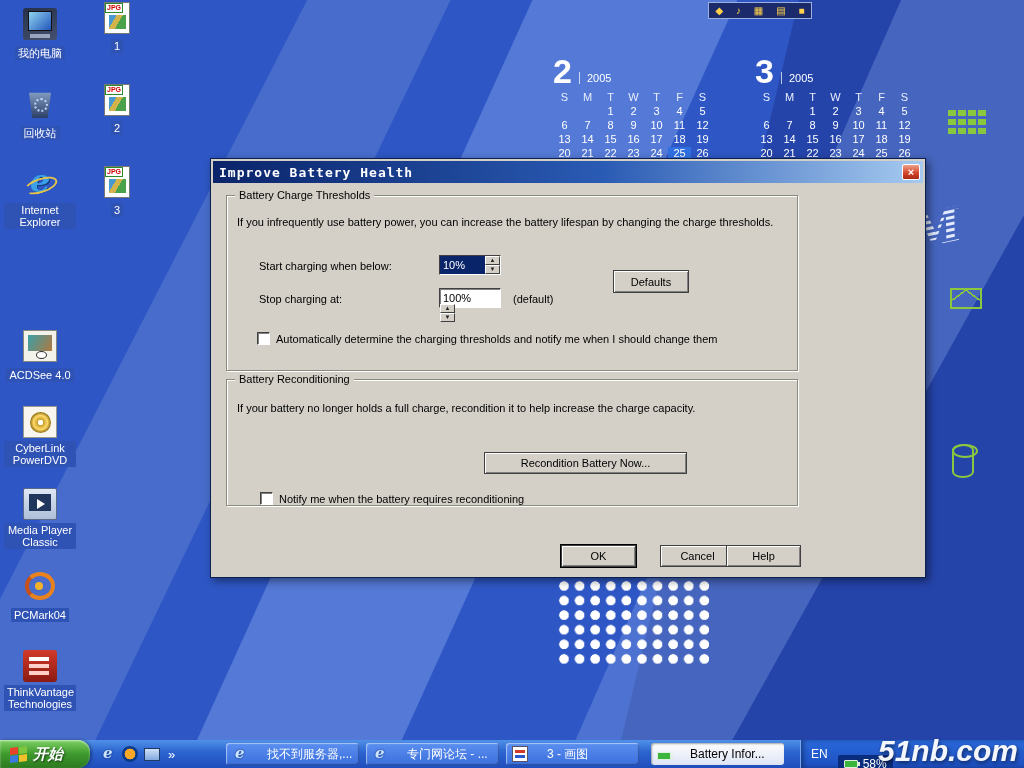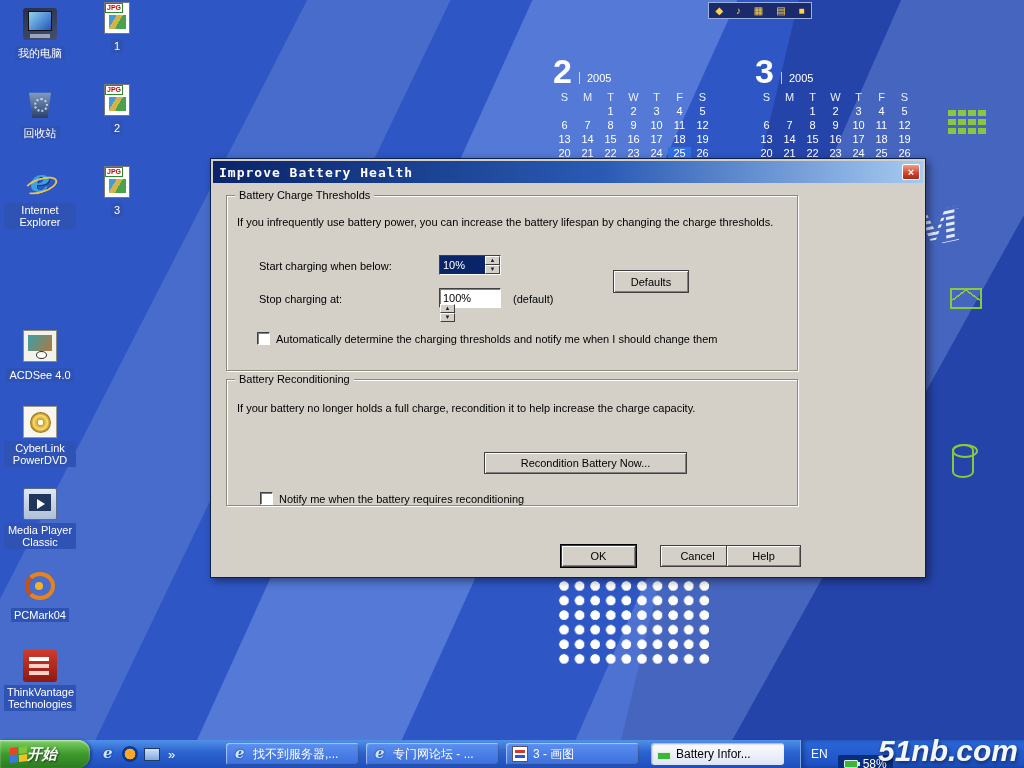--- a/index.html
+++ b/index.html
@@ -161,21 +161,21 @@
   .cb1 { left:30px; top:136px; }
   .cb2 { left:33px; top:112px; }
   .cb { width:13px; height:13px; background:#fff; border:1px solid #404040; border-right-color:#fff;
     border-bottom-color:#fff; box-shadow:inset 1px 1px 0 #808080; flex:0 0 auto; }
 
   
   .taskbar { position:absolute; left:0; top:740px; width:1024px; height:28px;
     background:linear-gradient(#4f91e8,#2b63cf 45%,#1f4dbc); z-index:50; }
   .start-btn { position:absolute; left:0; top:0; height:28px; width:90px;
     background:linear-gradient(#7ed163,#3e9a2e 50%,#2c7a1f); border-radius:0 12px 12px 0;
-    display:flex; align-items:center; padding:0 10px; color:#fff;
+    display:flex; align-items:center; gap:6px; padding:0 10px; color:#fff;
     font:bold italic 15px "Liberation Sans", sans-serif; text-shadow:1px 1px 2px rgba(0,0,0,.55);
     box-shadow:inset 0 1px 2px rgba(255,255,255,.6), 2px 0 3px rgba(0,0,0,.3); cursor:default; }
   .win-flag { width:17px; height:15px; position:relative; flex:0 0 auto; transform:skewY(-6deg); }
   .win-flag span { position:absolute; width:8px; height:7px; }
   .wf-r { left:0; top:0; background:#e8442a; } .wf-g { left:9px; top:0; background:#7ec63e; }
   .wf-b { left:0; top:8px; background:#3a7ae0; } .wf-y { left:9px; top:8px; background:#f2c12a; }
 
   .quick-launch { position:absolute; left:96px; top:0; height:28px; width:125px; display:flex;
     align-items:center; gap:6px; padding:0 4px; }
   .ql-chevron { color:#fff; font-size:13px; margin-left:2px; cursor:default; }
@@ -186,21 +186,21 @@
   .ti-media { border-radius:50%; background:radial-gradient(circle at 50% 50%, #ffa726 45%, #0b3a8a 50%); }
   .ti-desktop { background:linear-gradient(#cfe0f8,#7fa8e0); border:1px solid #203a66; margin-top:1px; height:13px; }
   .ti-paint { background:#fff; border:1px solid #556; }
   .ti-paint::before { content:""; position:absolute; left:2px; top:3px; width:10px; height:3px; background:#d23a2a; box-shadow:0 5px 0 #2a5ad2; }
   .ti-battery { width:14px; height:8px; margin-top:4px; background:#3bb53b; border:1px solid #e0f0e0; border-radius:1px; }
   .ti-battery::after { content:""; position:absolute; right:-3px; top:2px; width:2px; height:4px; background:#e0f0e0; }
 
   .task-btn { position:absolute; top:3px; height:22px; width:133px; border-radius:3px;
     background:linear-gradient(#5c8ff0,#3b6fdc); color:#fff; font:12px "Liberation Sans", sans-serif;
     box-shadow:inset 1px 1px 1px rgba(255,255,255,.5), inset -1px -1px 1px rgba(0,0,0,.3);
-    display:flex; align-items:center; gap:5px; padding:0 6px; overflow:hidden; white-space:nowrap; cursor:default; }
+    display:flex; align-items:center; gap:19px; padding:0 6px; overflow:hidden; white-space:nowrap; cursor:default; }
   .task-btn.active { background:linear-gradient(#fdfdfd,#dde5f5); color:#000;
     box-shadow:inset 1px 1px 2px rgba(0,0,0,.35); }
   .task-label { overflow:hidden; text-overflow:ellipsis; }
 
   .tray { position:absolute; right:0; top:0; width:224px; height:28px;
     background:linear-gradient(#2a68da,#1d4fc0); border-left:1px solid #7aa6ee;
     box-shadow:inset 3px 0 4px rgba(0,0,0,.3); display:flex; align-items:center; gap:10px;
     padding:0 10px; color:#fff; font:12px "Liberation Sans", sans-serif; }
   .tray-batt { display:flex; align-items:center; gap:5px; background:#0a2c7c; border-radius:2px; padding:2px 6px;margin-top:20px; }
   .batt-glyph { width:14px; height:8px; background:#3bb53b; border:1px solid #dfeede; position:relative; border-radius:1px; }

